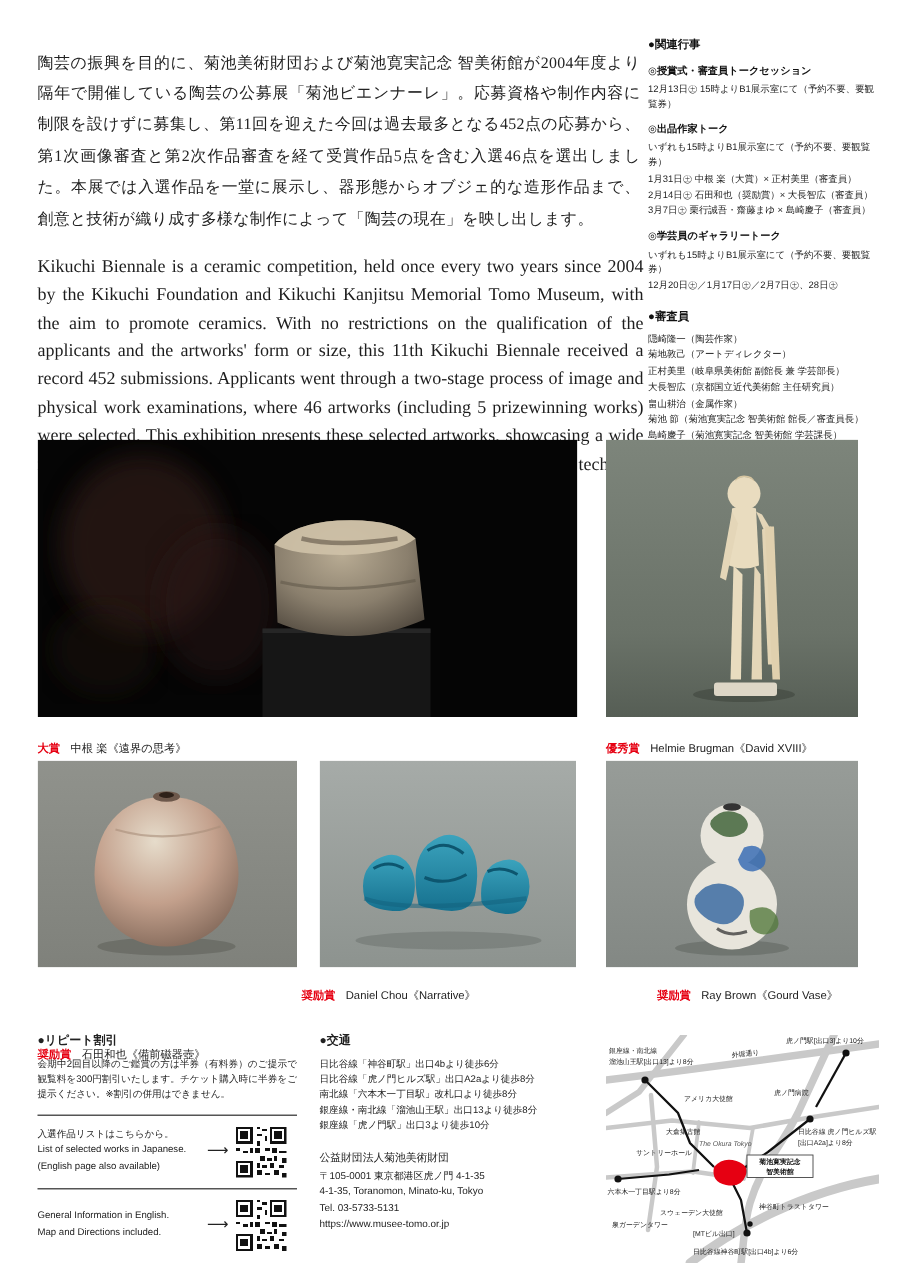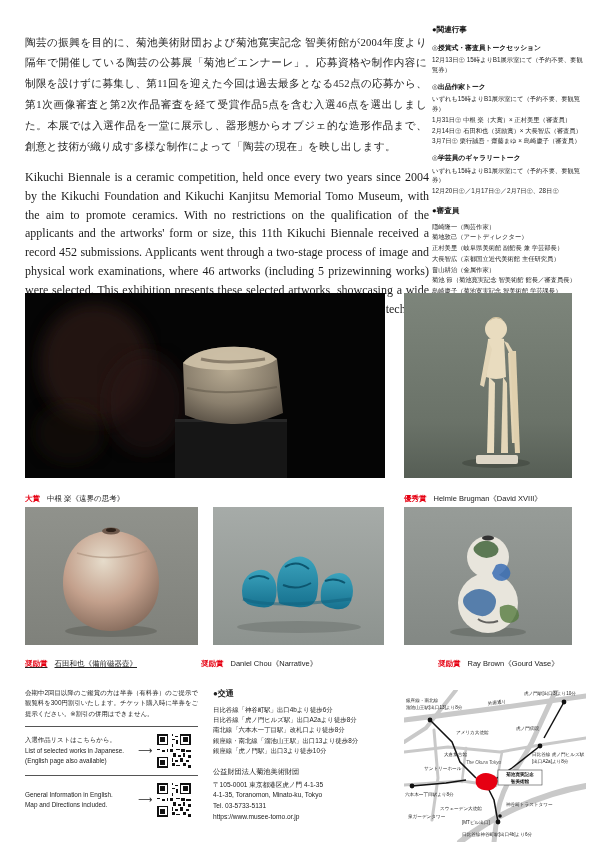--- a/index.html
+++ b/index.html
@@ -181,37 +181,38 @@
       <circle cx="84" cy="50" r="21" fill="#e8e5dc"></circle>
       <ellipse cx="84" cy="31" rx="6" ry="2.5" fill="#333"></ellipse>
       <path d="M70,40 q8,-10 20,-4 q8,6 2,12 q-10,6 -18,0 q-6,-4 -4,-8 Z" fill="#4c6d45" opacity="0.9"></path>
       <path d="M92,58 q10,-4 14,6 q2,8 -8,10 q-8,0 -10,-8 Z" fill="#3b6fb5" opacity="0.85"></path>
       <path d="M60,90 q10,-12 24,-6 q12,6 6,18 q-8,12 -22,4 q-12,-8 -8,-16 Z" fill="#31649f" opacity="0.8"></path>
       <path d="M96,100 q12,-6 18,4 q4,10 -8,12 q-12,0 -10,-16 Z" fill="#557a3f" opacity="0.8"></path>
       <path d="M74,112 q8,6 20,2" stroke="#2a2a2a" stroke-width="2" fill="none" opacity="0.7"></path>
     </svg>
   </div>
 
-  <p class="cap" style="left:25px;top:651px;text-decoration:underline;"><span class="prize">奨励賞</span><span>石田和也《備前磁器壺》</span></p>
+  <p class="cap" style="left:25px;top:690px;"><span class="prize">奨励賞</span><span>石田和也《備前磁器壺》</span></p>
   <p class="cap" style="left:201px;top:651px;"><span class="prize">奨励賞</span><span>Daniel Chou《Narrative》</span></p>
   <p class="cap" style="left:404px;top:651px;margin-left:34px;"><span class="prize">奨励賞</span><span>Ray Brown《Gourd Vase》</span></p>
 
   <svg width="0" height="0" style="position:absolute;">
     <defs>
       <g id="qrsym">
         <rect width="21" height="21" fill="#fff"></rect>
         <path fill="#111" d="M0,0h7v7h-7z M14,0h7v7h-7z M0,14h7v7h-7z"></path>
         <path fill="#fff" d="M1,1h5v5h-5z M15,1h5v5h-5z M1,15h5v5h-5z"></path>
         <path fill="#111" d="M2,2h3v3h-3z M16,2h3v3h-3z M2,16h3v3h-3z"></path>
         <path fill="#111" d="M9,0h1v1h-1z M11,1h2v1h-2z M9,3h2v1h-2z M12,4h1v2h-1z M9,6h1v2h-1z M0,9h2v1h-2z M3,10h2v1h-2z M6,9h1v2h-1z M8,9h2v2h-2z M12,9h2v1h-2z M15,9h2v2h-2z M18,10h3v1h-3z M10,12h2v2h-2z M13,13h2v1h-2z M16,12h1v2h-1z M19,13h2v2h-2z M9,15h1v2h-1z M11,16h2v1h-2z M14,15h2v2h-2z M18,16h2v1h-2z M9,18h2v2h-2z M12,19h2v1h-2z M16,18h2v2h-2z M19,19h2v2h-2z"></path>
       </g>
     </defs>
   </svg>
 
   <div class="abs botcol" style="left:25px;top:688px;width:173px;">
+    <p class="h">●リピート割引</p>
     <p style="margin:0;text-align:justify;">会期中2回目以降のご鑑賞の方は半券（有料券）のご提示で観覧料を300円割引いたします。チケット購入時に半券をご提示ください。※割引の併用はできません。</p>
     <hr class="rule">
     <div class="qr-row">
       <div class="txt">
         <span>入選作品リストはこちらから。</span><br>
         <span>List of selected works in Japanese.</span><br>
         <span>(English page also available)</span>
       </div>
       <span class="arrow">⟶</span>
       <svg class="qr" width="34" height="34" viewBox="0 0 21 21" shape-rendering="crispEdges">

